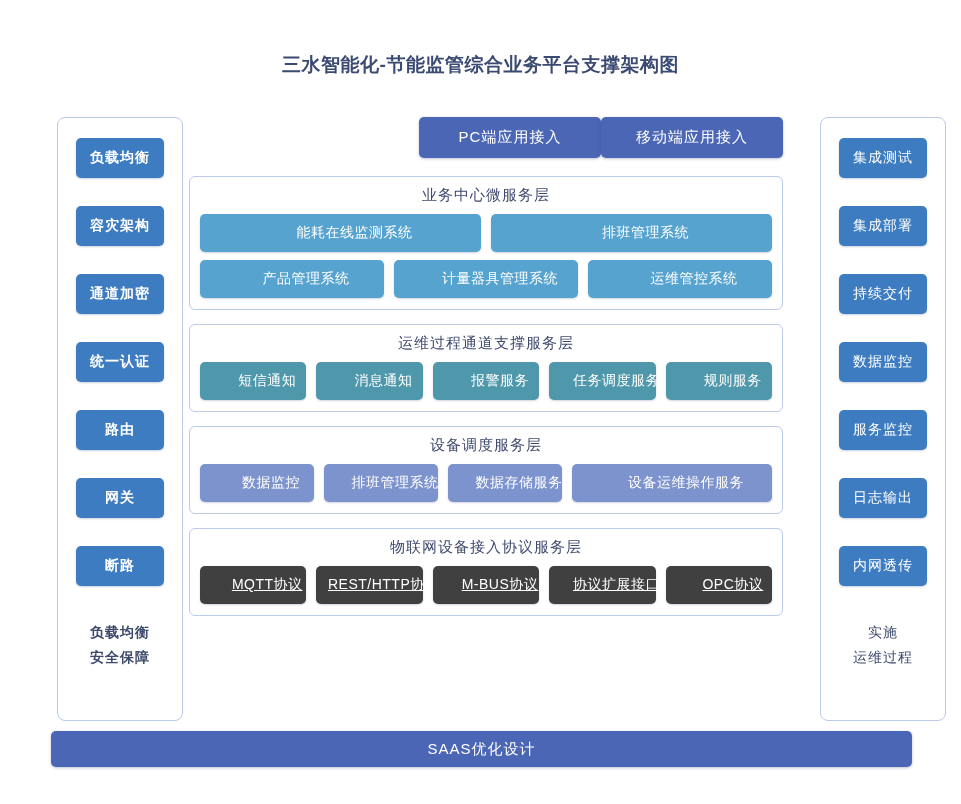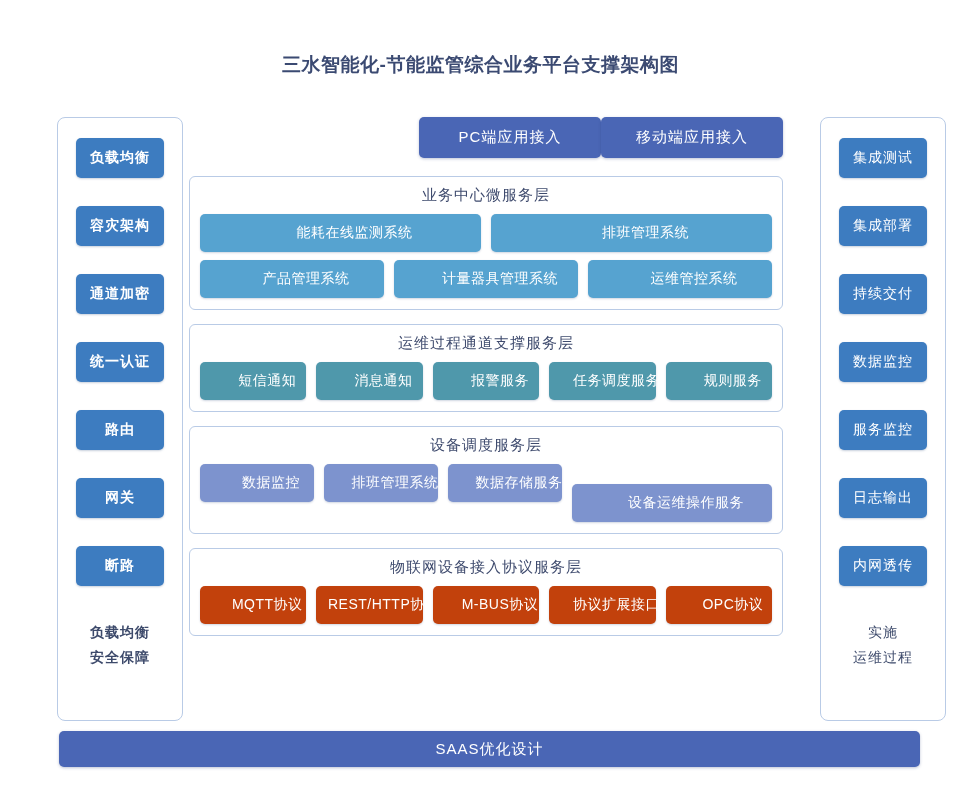--- a/index.html
+++ b/index.html
@@ -137,31 +137,31 @@
     display: flex;
     align-items: center;
     justify-content: center;
     letter-spacing: 0.5px;
     white-space: nowrap;
     box-shadow: 0 1px 2px rgba(40,70,120,.22);
     flex: 1 1 0;
     min-width: 0;
     padding-left: 28px;
   }
-  .node.grow2 { flex: 2 1 0; margin-top: 20px; }
+  .node.grow2 { flex: 2 1 0; }
 
   .c-business { background: #56a3d0; }
   .c-channel  { background: #4f98ab; }
   .c-device   { background: #7d93ce; }
-  .c-protocol { background: #c2410c; }
+  .c-protocol { background: #404040; text-decoration: underline; }
 
   
   .bottom-bar {
     position: absolute;
-    left: 59px;
+    left: 51px;
     top: 731px;
     width: 861px;
     height: 36px;
     border-radius: 5px;
     background: #4a66b5;
     color: #ffffff;
     font-size: 15px;
     display: flex;
     align-items: center;
     justify-content: center;

